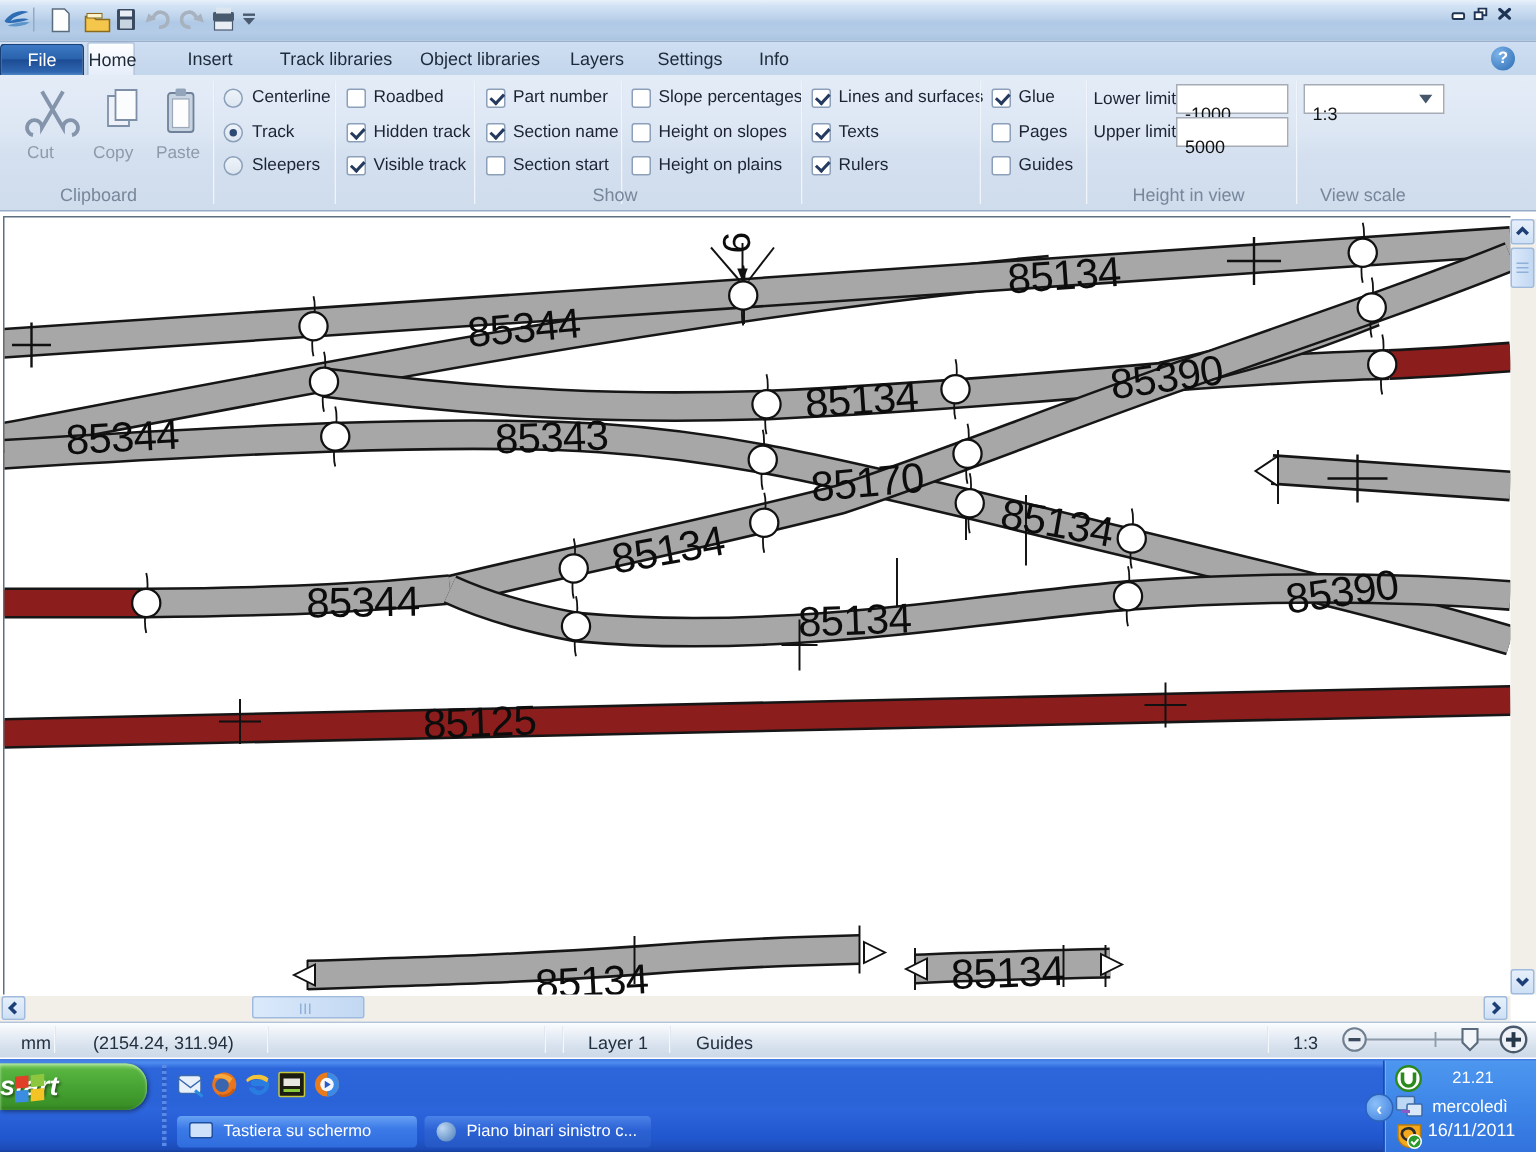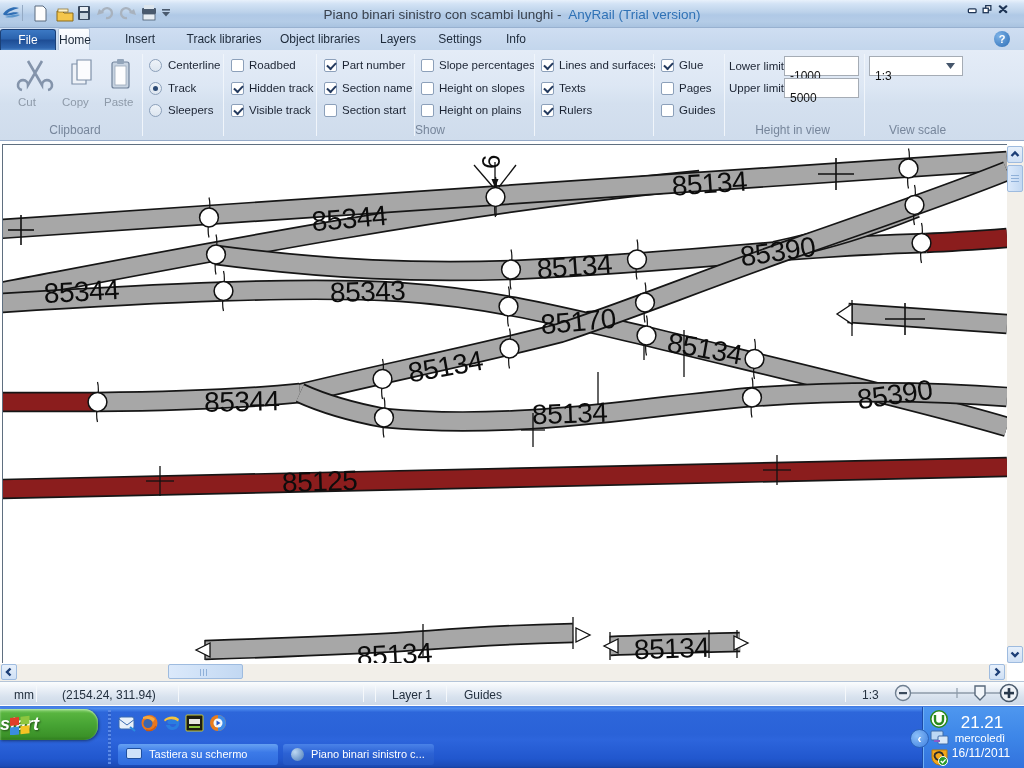--- a/index.html
+++ b/index.html
@@ -12,21 +12,21 @@
 
 .winbtn{top:9px;height:9px;color:#17305c}
 
 #tabrow{left:0;top:28px;width:1024px;height:22px;background:linear-gradient(#cfdef2,#c3d6ec)}
 .tab{position:absolute;top:28px;height:22px;font-size:12px;color:#1d2a3a;text-align:center;line-height:22px}
 #tab-file{left:0;top:29px;width:56px;height:21px;background:linear-gradient(#3c79c4 0%,#2a62ad 45%,#1d4c94 50%,#2f66b0 90%,#4d86c8 100%);border-radius:3px 3px 0 0;color:#fff;font-size:12px;line-height:20px;border:1px solid #1b4077;border-bottom:none}
 #tab-home{left:58px;top:28px;width:32px;background:linear-gradient(#fdfeff,#f0f5fc 60%,#e6eefa);border:1px solid #b5c6dc;border-bottom:none;border-radius:2px 2px 0 0}
 
 #ribbon{left:0;top:50px;width:1024px;height:91px;background:linear-gradient(#e4ecf7 0%,#dde7f4 40%,#d4e0ef 60%,#cfdcec 100%);border-bottom:1px solid #96abc9}
 .gsep{position:absolute;top:54px;height:82px;width:1px;background:#b9c8dc;border-right:1px solid #f0f5fb}
-.glabel{position:absolute;top:123px;font-size:12px;color:#77869b;text-align:center}
+.glabel{position:absolute;top:123px;font-size:12px;color:#77869b;}
 .ritem{position:absolute;font-size:11.5px;color:#1c2433;white-space:nowrap}
 .cb{position:absolute;width:13px;height:13px;background:#fff;border:1px solid #8ca0ba;border-radius:2px}
 .cb.on::after{content:"";position:absolute;left:2px;top:2px;width:7px;height:4px;border-left:2px solid #243a5e;border-bottom:2px solid #243a5e;transform:rotate(-47deg)}
 .rb{position:absolute;width:13px;height:13px;background:linear-gradient(#eef3f9,#dde6f0);border:1px solid #8ca0ba;border-radius:50%}
 .rb.on::after{content:"";position:absolute;left:3px;top:3px;width:5px;height:5px;border-radius:50%;background:#2c4a74}
 .tbox{position:absolute;height:20px;background:#fff;border:1px solid #a5acb5;font-size:12px;color:#111;padding:12px 0 0 5px}
 
 #canvas{left:2px;top:144px;width:1005px;height:519px;background:#fff;border-left:1px solid #5f6f80;border-top:1px solid #5f6f80}
 
 .sb{background:#f2efe9}
@@ -39,21 +39,20 @@
 #taskbar{left:0;top:706px;width:1024px;height:62px;background:linear-gradient(#3f78e0 0%,#4d8cf0 4%,#2d66da 10%,#2a62d8 46%,#2d65dc 54%,#2157ce 85%,#1c4bb6 97%,#16409e 100%)}
 #startbtn{left:0;top:709px;width:98px;height:31px;border-radius:0 14px 14px 0;background:linear-gradient(#85d06e 0%,#58b43f 14%,#47a434 50%,#3b9228 88%,#2f7d1e 100%);box-shadow:inset 0 1px 2px #b8e9a8,1px 1px 3px rgba(0,0,0,.45);color:#fff;font-size:18px;font-style:italic;font-weight:bold;line-height:30px;text-shadow:1px 1px 2px rgba(0,0,0,.5)}
 .tbtn{position:absolute;top:744px;height:21px;border-radius:3px;font-size:11px;color:#fff;overflow:hidden;white-space:nowrap}
 .qsep{position:absolute;width:3px;background:repeating-linear-gradient(180deg,#5a8ae8 0 2px,#2a5cc8 2px 4px)}
 #tray{left:922px;top:707px;width:102px;height:61px;background:linear-gradient(#4e97ef 0%,#3d86e8 50%,#3272dd 100%);border-left:1px solid #1c4ba8;box-shadow:inset 1px 0 0 #6fb0f5;color:#fff;font-size:11px}
 </style></head>
 <body>
 <div id="app">
 
 <div id="titlebar" class="abs"></div>
-<div id="title-text" class="abs">Piano binari sinistro con scambi lunghi -&nbsp; <span class="blue">AnyRail (Trial version)</span></div>
 <svg class="abs" style="left:0;top:0" width="200" height="28" viewBox="0 0 200 28">
   <path d="M3 14 C7 8 14 6 19 8 C13 10 9 11 7 14 C12 12 17 12 19 13 C13 15 7 16 4 15 Z" fill="#2e6db4"></path>
   <path d="M5 17 C11 15 17 14 20 15 C15 18 8 18 5 17 Z" fill="#5b95cc"></path>
   <rect x="22" y="5" width="1" height="16" fill="#94aac4"></rect>
   <path d="M35 6 h8 l3 3 v12 h-11 z" fill="#fdfdfd" stroke="#5a6b7e"></path>
   <path d="M57 11 h5 l2 2 h9 v8 h-16 z" fill="#f4c64c" stroke="#8a6b1d"></path>
   <rect x="58" y="9" width="10" height="3" fill="#fdf4cf" stroke="#8a6b1d" stroke-width=".7"></rect>
   <rect x="78" y="6" width="12" height="14" rx="1" fill="#3a4a60"></rect>
       <rect x="80" y="7" width="8" height="4" fill="#e8eef4"></rect>
       <rect x="80" y="13" width="8" height="6" fill="#c8d4e0"></rect>
@@ -382,15 +381,15 @@
         <rect x="9" y="26" width="10" height="8" rx="1" fill="#d8e8f8" stroke="#3c6aa8"></rect>
         <rect x="5" y="30" width="6" height="2" fill="#8a5ac8"></rect>
       </g>
   <g>
         <path d="M3 40 h15 v8 a8 8 0 0 1 -7.5 7 a8 8 0 0 1 -7.5 -7 z" fill="#f4a81c" stroke="#b87c0c"></path>
         <path d="M6 44 c3 -3 7 -2 8 1 c1 3 -2 6 -5 5 c-3 -1 -4 -4 -3 -6 z" fill="none" stroke="#2c2c2c" stroke-width="1.8"></path>
         <circle cx="14" cy="51" r="4.5" fill="#2a9a2a" stroke="#fff"></circle>
         <path d="M11.8 51 l1.8 1.8 3 -3.4" stroke="#fff" stroke-width="1.4" fill="none"></path>
       </g>
 </svg>
-<div class="abs" style="left:952px;top:713px;width:60px;color:#fff;font-size:17px;text-align:center">21.21</div>
+<div class="abs" style="left:952px;top:713px;width:60px;color:#fff;font-size:11px;text-align:center">21.21</div>
 <div class="abs" style="left:948px;top:732px;width:64px;color:#fff;font-size:11.5px;text-align:center">mercoledì</div>
 <div class="abs" style="left:946px;top:746px;width:70px;color:#fff;font-size:12px;text-align:center">16/11/2011</div>
 </div>
 </body></html>

